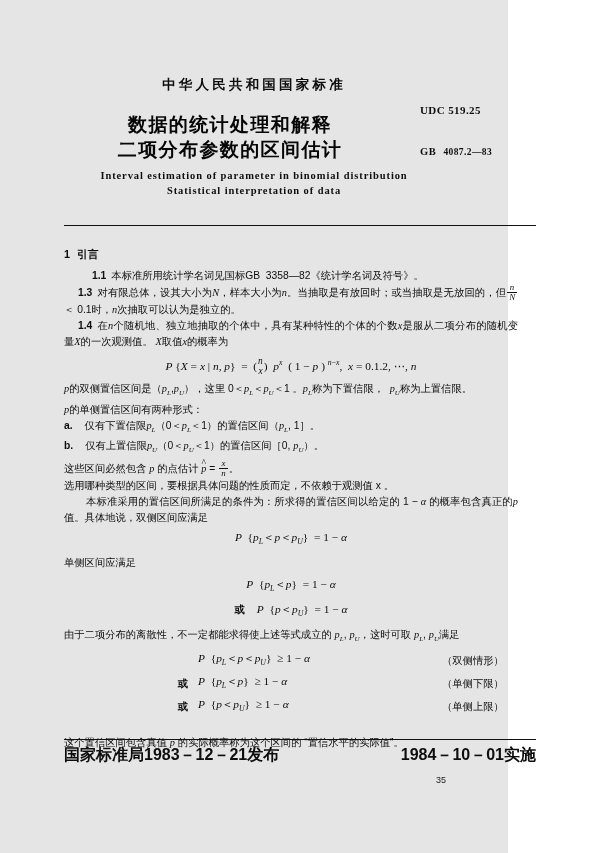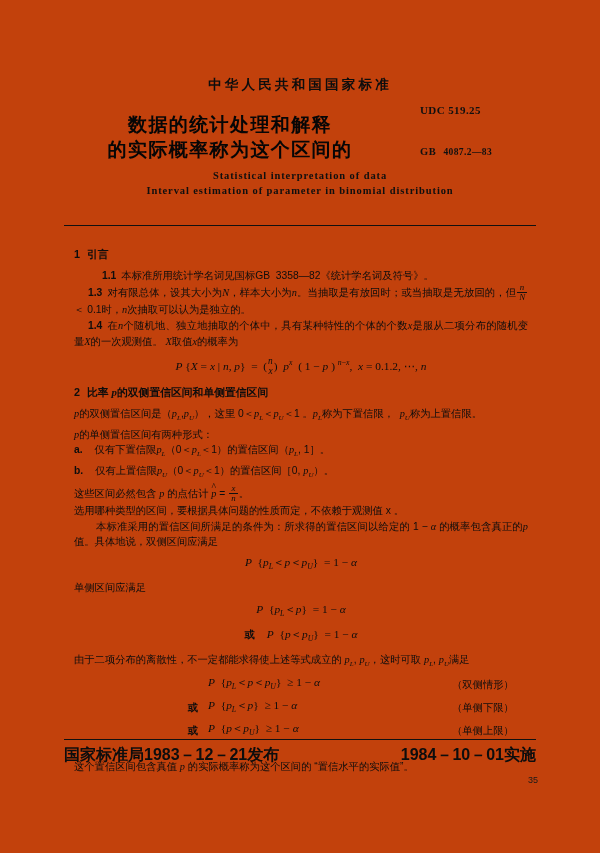--- a/index.html
+++ b/index.html
@@ -11,23 +11,23 @@
     width: 600px;
     height: 853px;
     font-family: "Liberation Serif", "DejaVu Serif", serif;
     color: #111111;
     position: relative;
     overflow: hidden;
   }
   .page {
     position: absolute;
     left: 0; top: 0;
-    width: 600px;
+    width: 508px;
     height: 853px;
-    background: #c2410c;
+    background: #e5e5e5;
   }
 
   
   .masthead {
     position: absolute;
     left: 0; right: 0;
     top: 76px;
     text-align: center;
     font-family: "Liberation Sans", "DejaVu Sans", sans-serif;
     font-weight: bold;
@@ -85,21 +85,21 @@
     left: 64px;
     width: 472px;
     top: 225px;
     height: 0;
     border-top: 1.6px solid #111;
   }
 
   
   .body {
     position: absolute;
-    left: 74px;
+    left: 64px;
     top: 238px;
     width: 454px;
     font-family: "Liberation Sans", "DejaVu Sans", sans-serif;
     font-size: 10.3px;
     line-height: 15.7px;
     color: #0d0d0d;
     text-align: justify;
   }
 
   .sec-head {
@@ -225,37 +225,37 @@
 </style>
 </head>
 <body>
 
 <div class="page">
 
   <div class="masthead">中华人民共和国国家标准</div>
 
   <div class="title-block">
     <div class="title-line">数据的统计处理和解释</div>
-    <div class="title-line">的实际概率称为这个区间的</div>
+    <div class="title-line">二项分布参数的区间估计</div>
   </div>
 
   <div class="codes">
     <div class="code-udc">
       <span>UDC</span>
       <span>519.25</span>
     </div>
     <div class="code-gb">
       <span class="gb-prefix">GB</span>
       <span class="gb-num">4087.2—83</span>
     </div>
   </div>
 
   <div class="english">
+    <div>Interval estimation of parameter in binomial distribution</div>
     <div>Statistical interpretation of data</div>
-    <div>Interval estimation of parameter in binomial distribution</div>
   </div>
 
   <div class="rule-top"></div>
 
   <div class="body">
 
     <div class="sec-head">
       <span class="num">1</span><span>引言</span>
     </div>
 
@@ -273,23 +273,20 @@
       <span style="margin-left:14px;"><span class="lead">1.4</span></span><span>在<var>n</var>个随机地、独立地抽取的个体中，具有某种特性的个体的个数<var>x</var>是服从二项分布的随机变量<var>X</var>的一次观测值。 <var>X</var>取值<var>x</var>的概率为</span>
     </p>
 
     <div class="formula">
       <var>P</var> {<var>X</var> = <var>x</var> | <var>n</var>, <var>p</var>} &nbsp;=&nbsp;
       (<span class="binom"><span class="bn"><var>n</var></span><span class="bk"><var>x</var></span></span>)
       &nbsp;<var>p</var><sup><var>x</var></sup> &nbsp;( 1 − <var>p</var> )&nbsp;<sup><var>n</var>−<var>x</var></sup>,&nbsp;
       <var>x</var> = 0.1.2, ⋯, <var>n</var>
     </div>
 
-    <div class="sec-head">
-      <span class="num">2</span><span>比率 <var>p</var>的双侧置信区间和单侧置信区间</span>
-    </div>
 
     <p class="para block-indent">
       <var>p</var>的双侧置信区间是（<var>p<sub>L</sub></var>,<var>p<sub>U</sub></var>），这里 0＜<var>p<sub>L</sub></var>＜<var>p<sub>U</sub></var>＜1 。<var>p<sub>L</sub></var>称为下置信限，&nbsp;&nbsp;<var>p<sub>U</sub></var>称为上置信限。
     </p>
 
     <p class="para block-indent">
       <var>p</var>的单侧置信区间有两种形式：
     </p>
 
     <p class="para listitem">

